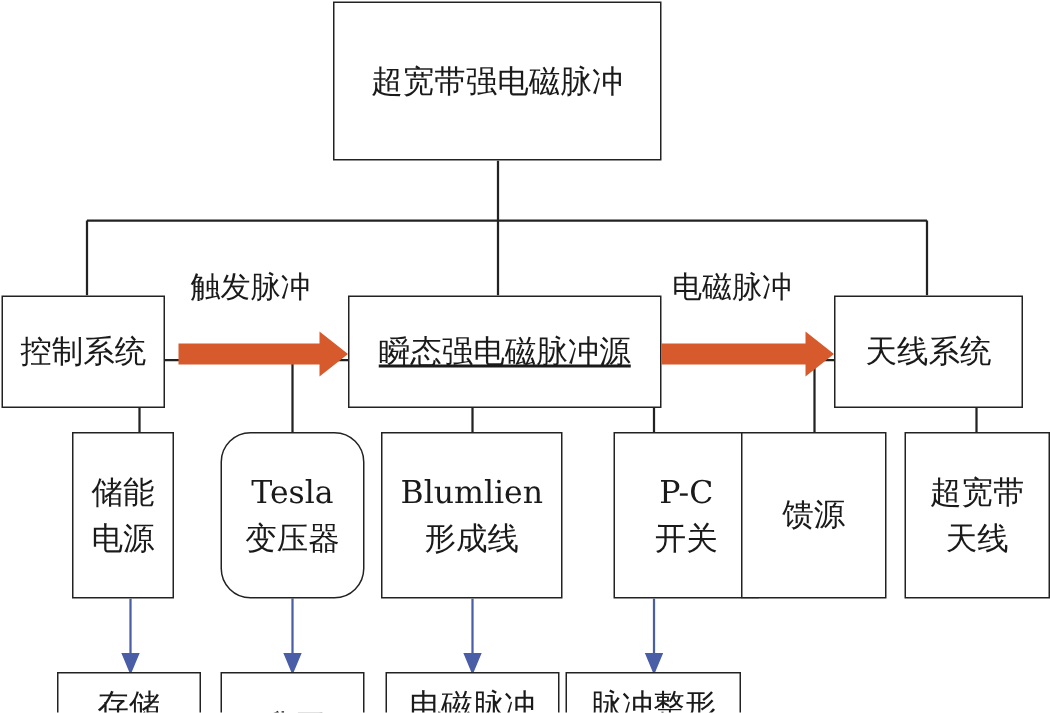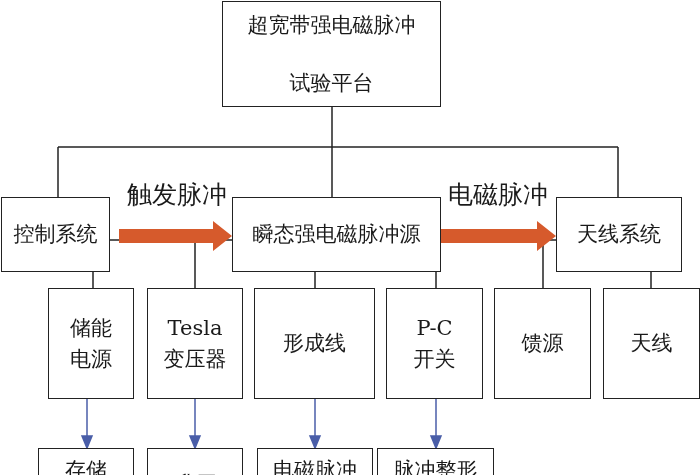--- a/index.html
+++ b/index.html
@@ -1,19 +1,19 @@
 <!DOCTYPE html>
 <html><head>
 <meta charset="utf-8">
 <style>
   html,body{margin:0;padding:0;background:#fff;}
   body{width:700px;height:475px;position:relative;overflow:hidden;font-family:"DejaVu Serif","Liberation Serif",serif;color:#1a1a1a;}
   .box{position:absolute;box-sizing:border-box;border:1.5px solid #222;background:#fff;display:flex;flex-direction:column;align-items:center;justify-content:center;text-align:center;font-size:21px;line-height:1.45;}
   .box span{display:block;white-space:nowrap;}
-  .lbl{position:absolute;font-size:25px;white-space:nowrap;}
+  .lbl{position:absolute;font-size:20px;white-space:nowrap;}
   svg{position:absolute;left:0;top:0;}
 </style>
 </head>
 <body>
 
 <svg width="700" height="475">
   <g stroke="#222" stroke-width="1.5" fill="none">
     <line x1="332" y1="107" x2="332" y2="147"></line>
     <line x1="58" y1="147" x2="618" y2="147"></line>
     <line x1="58" y1="147" x2="58" y2="197"></line>
@@ -41,55 +41,56 @@
     <polygon points="190,436 195,448 200,436"></polygon>
     <line x1="315" y1="399" x2="315" y2="442"></line>
     <polygon points="310,436 315,448 320,436"></polygon>
     <line x1="436" y1="399" x2="436" y2="442"></line>
     <polygon points="431,436 436,448 441,436"></polygon>
   </g>
 </svg>
 
 <div class="box" style="left:222px;top:1px;width:219px;height:106px;gap:28px;">
   <span>超宽带强电磁脉冲</span>
-  <span>试验平台</span>
 </div>
 
 <div class="lbl" style="left:127px;top:178px;">触发脉冲</div>
 <div class="lbl" style="left:448px;top:178px;">电磁脉冲</div>
 
 <div class="box" style="left:1px;top:197px;width:109px;height:75px;">
   <span>控制系统</span>
 </div>
-<div class="box" style="left:232px;top:197px;width:209px;height:75px;">
+<div class="box" style="left:232px;top:197px;width:209px;height:75px;text-decoration:underline;">
   <span>瞬态强电磁脉冲源</span>
 </div>
 <div class="box" style="left:556px;top:197px;width:126px;height:75px;">
   <span>天线系统</span>
 </div>
 
-<div class="box" style="left:48px;top:288px;width:86px;height:111px;">
+<div class="box" style="left:48px;top:288px;width:68px;height:111px;">
   <span>储能</span>
   <span>电源</span>
 </div>
-<div class="box" style="left:147px;top:288px;width:96px;height:111px;">
+<div class="box" style="left:147px;top:288px;width:96px;height:111px;border-radius:20px;">
   <span>Tesla</span>
   <span>变压器</span>
 </div>
 <div class="box" style="left:254px;top:288px;width:121px;height:111px;">
+  <span>Blumlien</span>
   <span>形成线</span>
 </div>
-<div class="box" style="left:386px;top:288px;width:97px;height:111px;">
+<div class="box" style="left:409px;top:288px;width:97px;height:111px;">
   <span>P-C</span>
   <span>开关</span>
 </div>
 <div class="box" style="left:494px;top:288px;width:97px;height:111px;text-align:center;">
   <span>馈源</span>
 </div>
 <div class="box" style="left:603px;top:288px;width:97px;height:111px;">
+  <span>超宽带</span>
   <span>天线</span>
 </div>
 
 <div class="box" style="left:38px;top:448px;width:96px;height:60px;justify-content:flex-start;padding-top:6px;">
   <span>存储</span>
 
 </div>
 <div class="box" style="left:147px;top:448px;width:96px;height:60px;justify-content:flex-start;padding-top:20px;">
   <span>升压</span>
 </div>

